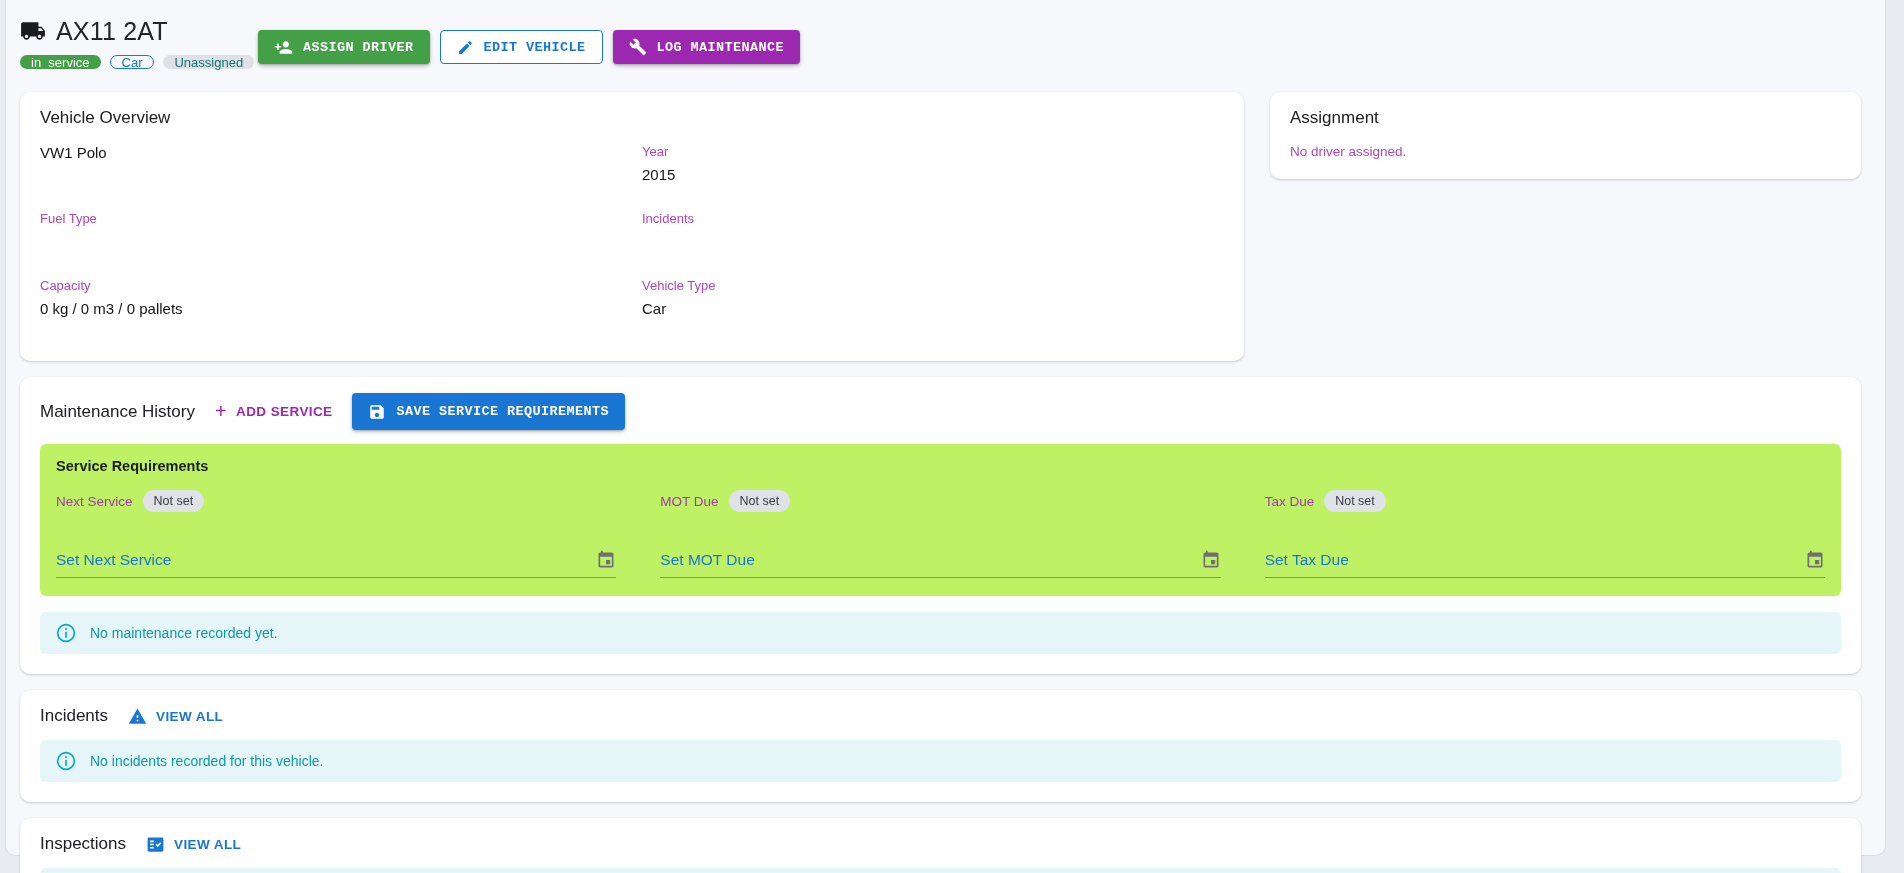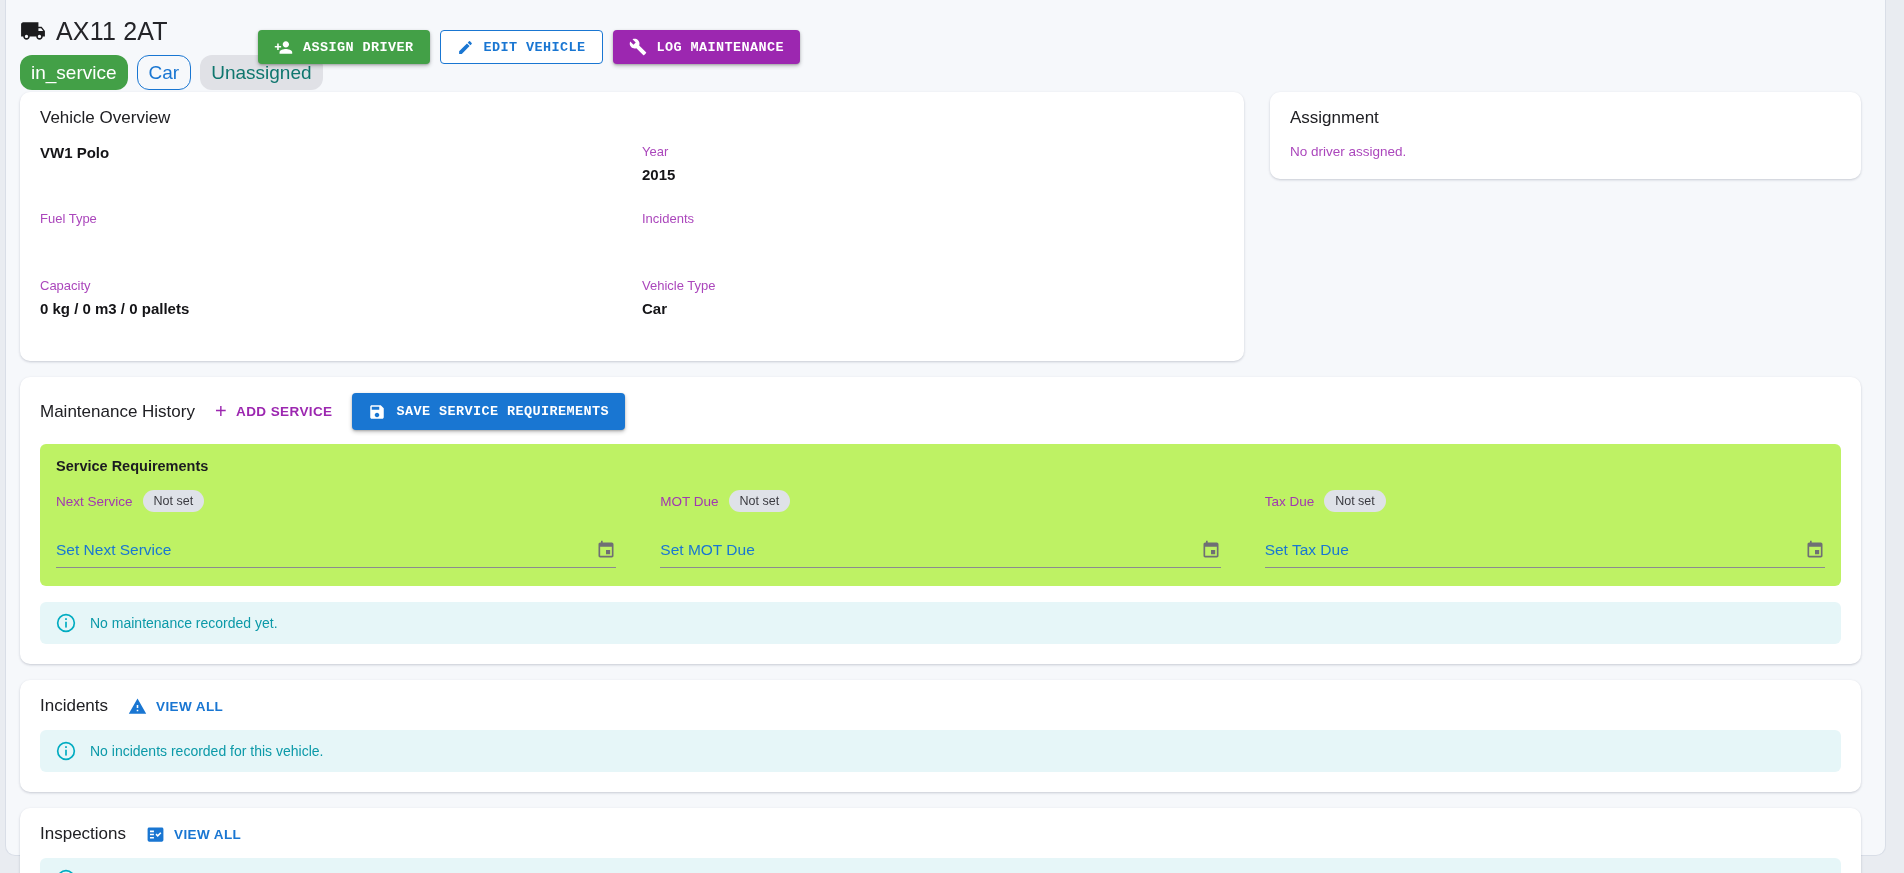--- a/index.html
+++ b/index.html
@@ -18,22 +18,22 @@
     border-radius:0 0 10px 10px;
     padding:14px 24px 0 14px;
   }
   
   .header { position:relative; height:64px; margin-bottom:14px; }
   .title-row { display:flex; align-items:center; gap:10px; height:34px; }
   .title-row svg { flex:0 0 auto; }
   .page-title { font-size:25px; font-weight:500; color:#242428; letter-spacing:.2px; }
   .badge-row { display:flex; align-items:center; gap:9px; margin-top:7px; }
   .chip {
-    display:inline-flex; align-items:center; height:35px;
-    padding:0 11px; border-radius:12px; font-size:19px;
+    display:inline-flex; align-items:center; height:14px;
+    padding:0 11px; border-radius:12px; font-size:13px;
   }
   .chip.green { background:#43a047; color:#fff; }
   .chip.outline-blue { background:transparent; border:1px solid #1976d2; color:#1976d2; }
   .chip.gray { background:#e0e1e6; color:#0f766e; }
   .action-row { position:absolute; left:238px; top:16px; display:flex; gap:10px; }
   .btn {
     display:inline-flex; align-items:center; gap:10px;
     height:34px; padding:0 16px; border-radius:4px;
     font-size:13.5px; font-weight:700; letter-spacing:.4px;
     border:none; cursor:pointer; font-family:Liberation Mono, monospace;
@@ -49,41 +49,41 @@
     box-shadow:0 1px 3px rgba(30,40,70,.13), 0 1px 2px rgba(30,40,70,.09);
     padding:16px 20px;
   }
   .card-title { font-size:17px; font-weight:400; color:#202024; }
   .top-row { display:flex; align-items:flex-start; gap:26px; }
   .overview-card { width:1224px; min-height:217px; }
   .assignment-card { flex:1; min-height:87px; }
   .fields-grid { display:grid; grid-template-columns:1fr 1fr; margin-top:16px; column-gap:20px; }
   .field { margin-bottom:26px; }
   .field-label { font-size:13px; color:#ab47bc; margin-bottom:7px; }
-  .field-value { font-size:15px; font-weight:700; color:#141417; min-height:19px; }
+  .field-value { font-size:15px; font-weight:400; color:#141417; min-height:19px; }
   .assignment-empty { margin-top:16px; font-size:13.5px; color:#ab47bc; }
   .section-card { margin-top:16px; padding:16px 20px 20px; }
   .section-head { display:flex; align-items:center; gap:20px; }
   .text-btn {
     display:inline-flex; align-items:center; gap:9px;
     background:none; border:none; cursor:pointer; font-family:inherit;
     font-size:13.5px; font-weight:700; letter-spacing:.4px;
   }
   .text-btn.purple { color:#9c27b0; }
   .text-btn.blue { color:#1976d2; }
   .plus-glyph { font-size:20px; font-weight:400; line-height:1; position:relative; top:-1px; }
   
   .sr-panel { margin-top:14px; background:#bef264; border-radius:6px; padding:14px 16px 18px; }
   .sr-title { font-size:14.5px; font-weight:700; color:#1c1c20; }
   .sr-grid { display:grid; grid-template-columns:1fr 1fr 1fr; column-gap:44px; margin-top:16px; }
   .sr-status { display:flex; align-items:center; gap:10px; }
   .sr-label { font-size:13.5px; color:#a238b0; }
   .chip.small { height:22px; padding:0 11px; background:#dfe2e8; color:#3a3a40; font-size:12.5px; }
   .date-field {
-    margin-top:28px; display:flex; align-items:center; justify-content:space-between;
+    margin-top:38px; display:flex; align-items:center; justify-content:space-between;
     border-bottom:1px solid #8b8b90; padding-bottom:7px; cursor:pointer;
   }
   .date-field-label { font-size:15.5px; color:#1976d2; }
   
   .alert {
     margin-top:16px; background:#e6f6f8; border-radius:6px;
     padding:11px 16px; display:flex; align-items:center; gap:14px;
   }
   .alert-text { font-size:14px; color:#0b99a8; }
   .icon-teal { color:#00acc1; }

